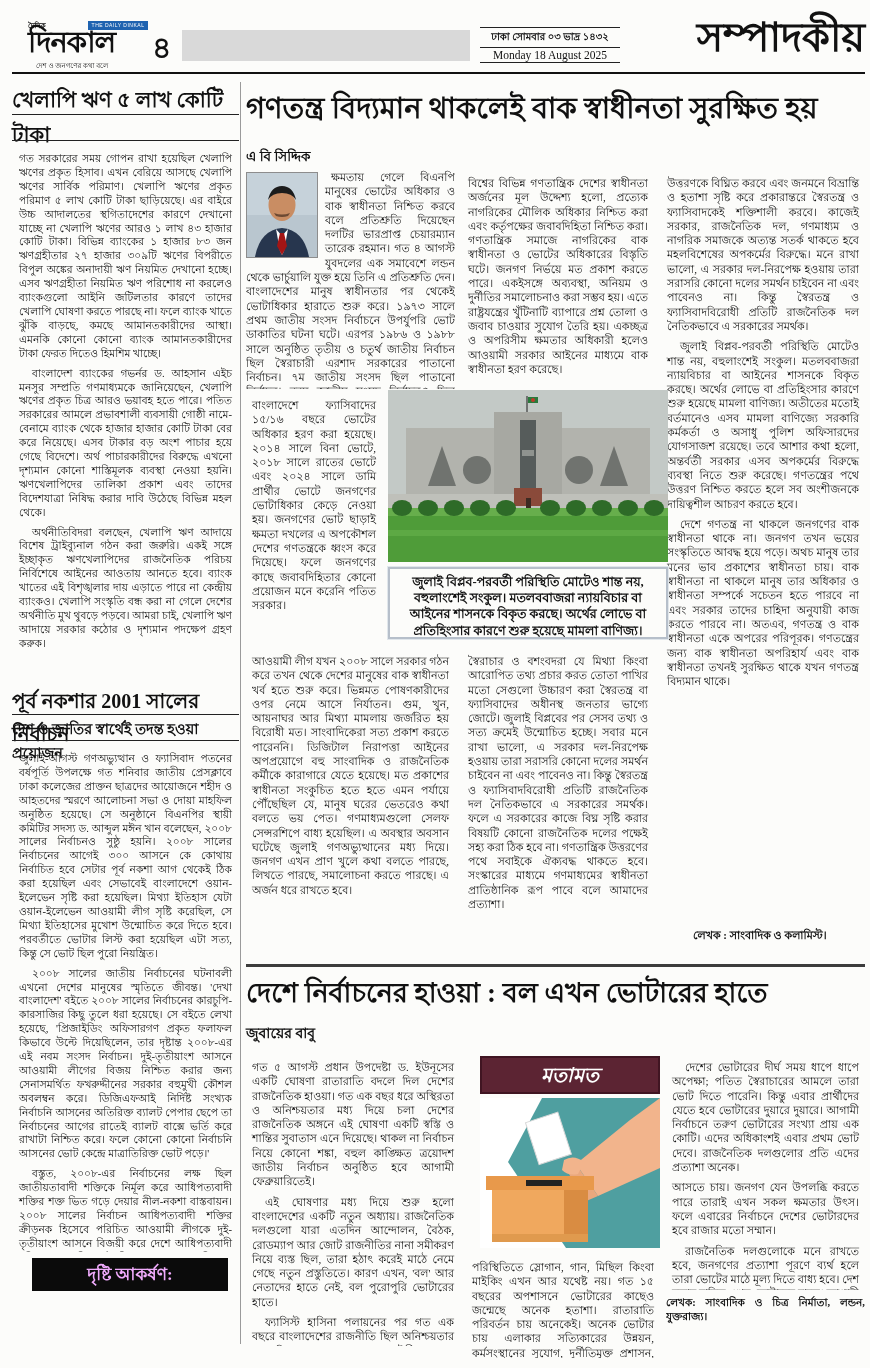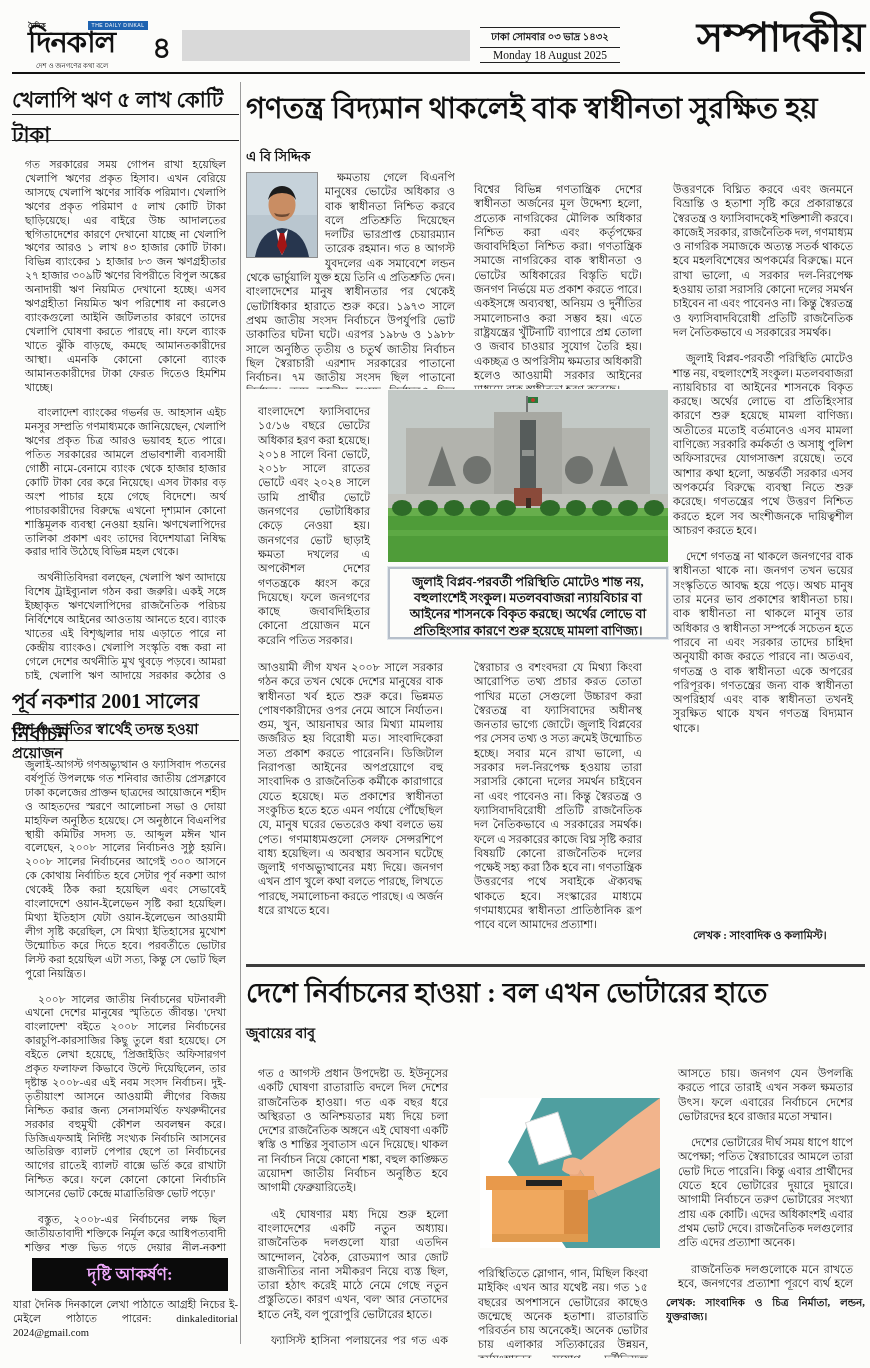--- a/index.html
+++ b/index.html
@@ -17,21 +17,21 @@
   #header-ad{left:182px;top:30px;width:288px;height:31px;background:#d9d9d9;}
   #date-block{left:480px;top:27px;width:140px;border-top:1px solid #222;border-bottom:1px solid #222;text-align:center;}
   #date-bn{font-size:10px;font-weight:bold;border-bottom:1px solid #222;padding:1px 0;}
   #date-en{font-size:11.5px;padding:1px 0;}
   #section-title{left:610px;top:8px;width:255px;font-size:40px;font-weight:bold;text-align:right;line-height:60px;}
   .hrule{background:#111;height:2px;}
   .thinrule{background:#222;height:1px;}
   
   .lc-head{left:12px;width:227px;text-align:left;font-weight:bold;}
   .lc-body{left:13px;width:225px;font-size:10.6px;line-height:13.9px;text-align:justify;overflow:hidden;}
-  .para{margin:12px;text-align:justify;}
+  .para{margin:6px;text-align:justify;}
   .para.indent{text-indent:13px;}
   #notice-box{left:32px;top:1258px;width:196px;height:33px;background:#0b0b0b;color:#f0abfc;
               font-size:17px;font-weight:bold;text-align:center;line-height:33px;}
   #notice-text{left:13px;top:1298px;width:225px;font-size:10.6px;line-height:14px;text-align:justify;}
   #v-divider{left:240px;top:82px;width:1px;height:1262px;background:#9a9a9a;}
   
   #main-headline{left:246px;top:88px;width:618px;font-size:29px;font-weight:bold;line-height:40px;}
   #main-byline{left:246px;top:146px;font-size:13.5px;font-weight:bold;}
   .mbody{font-size:11px;line-height:14.3px;text-align:justify;overflow:hidden;}
   #portrait{float:left;width:72px;height:86px;margin:2px 7px 3px 0;border:1px solid #8d8d8d;box-sizing:border-box;}
@@ -81,21 +81,20 @@
   <div class="abs thinrule" style="left:12px;top:714px;width:227px;"></div>
   <div class="abs lc-head" style="top:718px;font-size:14.5px;">দেশ ও জাতির স্বার্থেই তদন্ত হওয়া প্রয়োজন</div>
   <div class="abs thinrule" style="left:12px;top:740px;width:227px;"></div>
   <div class="abs lc-body" style="top:746px;height:506px;">
       <p class="para">জুলাই-আগস্ট গণঅভ্যুত্থান ও ফ্যাসিবাদ পতনের বর্ষপূর্তি উপলক্ষে গত শনিবার জাতীয় প্রেসক্লাবে ঢাকা কলেজের প্রাক্তন ছাত্রদের আয়োজনে শহীদ ও আহতদের স্মরণে আলোচনা সভা ও দোয়া মাহফিল অনুষ্ঠিত হয়েছে। সে অনুষ্ঠানে বিএনপির স্থায়ী কমিটির সদস্য ড. আব্দুল মঈন খান বলেছেন, ২০০৮ সালের নির্বাচনও সুষ্ঠু হয়নি। ২০০৮ সালের নির্বাচনের আগেই ৩০০ আসনে কে কোথায় নির্বাচিত হবে সেটার পূর্ব নকশা আগ থেকেই ঠিক করা হয়েছিল এবং সেভাবেই বাংলাদেশে ওয়ান-ইলেভেন সৃষ্টি করা হয়েছিল। মিথ্যা ইতিহাস যেটা ওয়ান-ইলেভেন আওয়ামী লীগ সৃষ্টি করেছিল, সে মিথ্যা ইতিহাসের মুখোশ উন্মোচিত করে দিতে হবে। পরবর্তীতে ভোটার লিস্ট করা হয়েছিল এটা সত্য, কিন্তু সে ভোট ছিল পুরো নিয়ন্ত্রিত।</p>
       <p class="para indent">২০০৮ সালের জাতীয় নির্বাচনের ঘটনাবলী এখনো দেশের মানুষের স্মৃতিতে জীবন্ত। 'দেখা বাংলাদেশ' বইতে ২০০৮ সালের নির্বাচনের কারচুপি-কারসাজির কিছু তুলে ধরা হয়েছে। সে বইতে লেখা হয়েছে, 'প্রিজাইডিং অফিসারগণ প্রকৃত ফলাফল কিভাবে উল্টে দিয়েছিলেন, তার দৃষ্টান্ত ২০০৮-এর এই নবম সংসদ নির্বাচন। দুই-তৃতীয়াংশ আসনে আওয়ামী লীগের বিজয় নিশ্চিত করার জন্য সেনাসমর্থিত ফখরুদ্দীনের সরকার বহুমুখী কৌশল অবলম্বন করে। ডিজিএফআই নির্দিষ্ট সংখ্যক নির্বাচনি আসনের অতিরিক্ত ব্যালট পেপার ছেপে তা নির্বাচনের আগের রাতেই ব্যালট বাক্সে ভর্তি করে রাখাটা নিশ্চিত করে। ফলে কোনো কোনো নির্বাচনি আসনের ভোট কেন্দ্রে মাত্রাতিরিক্ত ভোট পড়ে।'</p>
       <p class="para indent">বস্তুত, ২০০৮-এর নির্বাচনের লক্ষ ছিল জাতীয়তাবাদী শক্তিকে নির্মূল করে আধিপত্যবাদী শক্তির শক্ত ভিত গড়ে দেয়ার নীল-নকশা বাস্তবায়ন। ২০০৮ সালের নির্বাচন আধিপত্যবাদী শক্তির ক্রীড়নক হিসেবে পরিচিত আওয়ামী লীগকে দুই-তৃতীয়াংশ আসনে বিজয়ী করে দেশে আধিপত্যবাদী শক্তির যেমনখুশি স্বার্থ হাসিলের সুযোগ করে দিয়েছে— এটা কি এখন প্রমাণিত হওয়া বাকি আছে? ড. মঈন খান ঠিকই বলেছেন, ২০০৮ সালের নির্বাচন পরিকল্পিত ছিল। ২০০৮ সালের প্রহসনের নির্বাচন দেশে ফ্যাসিস্ট শাসন চাপিয়েছে, লুটেরাদের রামরাজত্ব কায়েম করিয়েছে, আধিপত্যবাদী শক্তির স্বার্থ হাসিলের সুযোগ করে দিয়েছে, স্বাধীনতা হুমকির মুখে ফেলেছে। দেশ ও জাতির স্বার্থেই ২০০৮ সালের নির্বাচনি কর্মকাণ্ডের তদন্ত হওয়া প্রয়োজন।</p>
     </div>
 
   <div class="abs" id="notice-box">দৃষ্টি আকর্ষণ:</div>
-  <div class="abs" id="notice-text">যারা দৈনিক দিনকালে লেখা পাঠাতে আগ্রহী নিচের ই-মেইলে পাঠাতে পারেন: dinkaleditorial 2024@gmail.com</div>
 
   <div class="abs" id="v-divider"></div>
 
   <div class="abs" id="main-headline">গণতন্ত্র বিদ্যমান থাকলেই বাক স্বাধীনতা সুরক্ষিত হয়</div>
   <div class="abs" id="main-byline">এ বি সিদ্দিক</div>
 
   <div class="abs mbody" style="left:246px;top:170px;width:209px;height:219px;">
     <div id="portrait">
       <svg width="70" height="84" viewBox="0 0 70 84">
         <rect width="70" height="84" fill="#b9c6cf"></rect>
@@ -171,20 +170,21 @@
 
   <div class="abs" id="bottom-headline">দেশে নির্বাচনের হাওয়া : বল এখন ভোটারের হাতে</div>
   <div class="abs" id="bottom-byline">জুবায়ের বাবু</div>
 
   <div class="abs mbody" style="left:246px;top:1054px;width:214px;height:292px;">
       <p class="para">গত ৫ আগস্ট প্রধান উপদেষ্টা ড. ইউনূসের একটি ঘোষণা রাতারাতি বদলে দিল দেশের রাজনৈতিক হাওয়া। গত এক বছর ধরে অস্থিরতা ও অনিশ্চয়তার মধ্য দিয়ে চলা দেশের রাজনৈতিক অঙ্গনে এই ঘোষণা একটি স্বস্তি ও শান্তির সুবাতাস এনে দিয়েছে। থাকল না নির্বাচন নিয়ে কোনো শঙ্কা, বহুল কাঙ্ক্ষিত ত্রয়োদশ জাতীয় নির্বাচন অনুষ্ঠিত হবে আগামী ফেব্রুয়ারিতেই।</p>
       <p class="para indent">এই ঘোষণার মধ্য দিয়ে শুরু হলো বাংলাদেশের একটি নতুন অধ্যায়। রাজনৈতিক দলগুলো যারা এতদিন আন্দোলন, বৈঠক, রোডম্যাপ আর জোট রাজনীতির নানা সমীকরণ নিয়ে ব্যস্ত ছিল, তারা হঠাৎ করেই মাঠে নেমে গেছে নতুন প্রস্তুতিতে। কারণ এখন, 'বল' আর নেতাদের হাতে নেই, বল পুরোপুরি ভোটারের হাতে।</p>
       <p class="para indent">ফ্যাসিস্ট হাসিনা পলায়নের পর গত এক বছরে বাংলাদেশের রাজনীতি ছিল অনিশ্চয়তার মধ্য দিয়ে মোড় নেয়া এক নাটকীয় যাত্রা। সামরিক শাসনের প্রচ্ছন্ন ভাবনা, রাজনৈতিক দলগুলোর মধ্যকার অনাস্থা, পিআর পদ্ধতির নামে কলাকৌশল, মুক্তিযুদ্ধকে এড়িয়ে যাওয়ার প্রবণতা, শুল্ক রাজনীতির নতুন মাত্রা— সব মিলিয়ে এক ধরনের অস্থিরতা কাজ করছিল সাধারণ মানুষের মধ্যে। গণঅভ্যুত্থান পরবর্তী সময়ে জনগণ দেখেছে, মবের রাজনীতি, নতুন বন্দোবস্তের নামে অনেক ফ্যাসিস্টের পুনর্বাসন।</p>
     </div>
 
+  <div class="abs" id="opinion-banner">মতামত</div>
   <div class="abs" id="ballot">
     <svg width="180" height="150" viewBox="0 0 180 150">
       <rect width="180" height="150" fill="#ffffff"></rect>
       <polygon points="62,0 180,0 180,150 86,150 28,64" fill="#4f9fa0"></polygon>
       <polygon points="180,0 180,70 118,98 96,66 150,22" fill="#f2b48c"></polygon>
       <polygon points="96,66 118,98 104,104 88,74" fill="#eaa87e"></polygon>
       <g transform="rotate(-18 70 42)">
         <rect x="52" y="18" width="34" height="44" fill="#ffffff" stroke="#d8d8d8"></rect>
       </g>
       <path d="M84 62 q10 -6 20 2 l-6 12 q-10 2 -16 -4 z" fill="#f2b48c"></path>
@@ -193,19 +193,19 @@
       <rect x="12" y="92" width="96" height="52" fill="#f0a85e"></rect>
       <rect x="84" y="92" width="24" height="52" fill="#d98c42"></rect>
       <rect x="12" y="136" width="96" height="8" fill="#e09a4e"></rect>
     </svg>
   </div>
   <div class="abs mbody" style="left:466px;top:1254px;width:194px;height:104px;">
       <p class="para">পরিস্থিতিতে স্লোগান, গান, মিছিল কিংবা মাইকিং এখন আর যথেষ্ট নয়। গত ১৫ বছরের অপশাসনে ভোটারের কাছেও জন্মেছে অনেক হতাশা। রাতারাতি পরিবর্তন চায় অনেকেই। অনেক ভোটার চায় এলাকার সত্যিকারের উন্নয়ন, কর্মসংস্থানের সুযোগ, দুর্নীতিমুক্ত প্রশাসন, নিরাপদ রাস্তাঘাট, আধুনিক ও মানসম্মত শিক্ষা। এবং সবচেয়ে বড় চাওয়া— গণতান্ত্রিক অধিকার নিশ্চিত করা। ভয়ের সংস্কৃতি থেকে বেরিয়ে</p>
     </div>
 
   <div class="abs mbody" style="left:666px;top:1054px;width:199px;height:236px;">
+      <p class="para indent">দেশের ভোটারের দীর্ঘ সময় ধাপে ধাপে অপেক্ষা; পতিত স্বৈরাচারের আমলে তারা ভোট দিতে পারেনি। কিন্তু এবার প্রার্থীদের যেতে হবে ভোটারের দুয়ারে দুয়ারে। আগামী নির্বাচনে তরুণ ভোটারের সংখ্যা প্রায় এক কোটি। এদের অধিকাংশই এবার প্রথম ভোট দেবে। রাজনৈতিক দলগুলোর প্রতি এদের প্রত্যাশা অনেক।</p>
       <p class="para">আসতে চায়। জনগণ যেন উপলব্ধি করতে পারে তারাই এখন সকল ক্ষমতার উৎস। ফলে এবারের নির্বাচনে দেশের ভোটারদের হবে রাজার মতো সম্মান।</p>
-      <p class="para indent">দেশের ভোটারের দীর্ঘ সময় ধাপে ধাপে অপেক্ষা; পতিত স্বৈরাচারের আমলে তারা ভোট দিতে পারেনি। কিন্তু এবার প্রার্থীদের যেতে হবে ভোটারের দুয়ারে দুয়ারে। আগামী নির্বাচনে তরুণ ভোটারের সংখ্যা প্রায় এক কোটি। এদের অধিকাংশই এবার প্রথম ভোট দেবে। রাজনৈতিক দলগুলোর প্রতি এদের প্রত্যাশা অনেক।</p>
       <p class="para indent">রাজনৈতিক দলগুলোকে মনে রাখতে হবে, জনগণের প্রত্যাশা পূরণে ব্যর্থ হলে তারা ভোটের মাঠে মূল্য দিতে বাধ্য হবে। দেশ রক্ষার দায়িত্ব এখন ভোটারের হাতে। আগামী ফেব্রুয়ারিতে অনুষ্ঠেয় নির্বাচনে জনগণই ঠিক করবে দেশ রক্ষার ভোট।</p>
     </div>
   <div class="abs mbody" id="bottom-credit" style="left:666px;top:1296px;width:199px;font-size:10.5px;">লেখক: সাংবাদিক ও চিত্র নির্মাতা, লন্ডন, যুক্তরাজ্য।</div>
 
 </div>
 
 </body></html>

